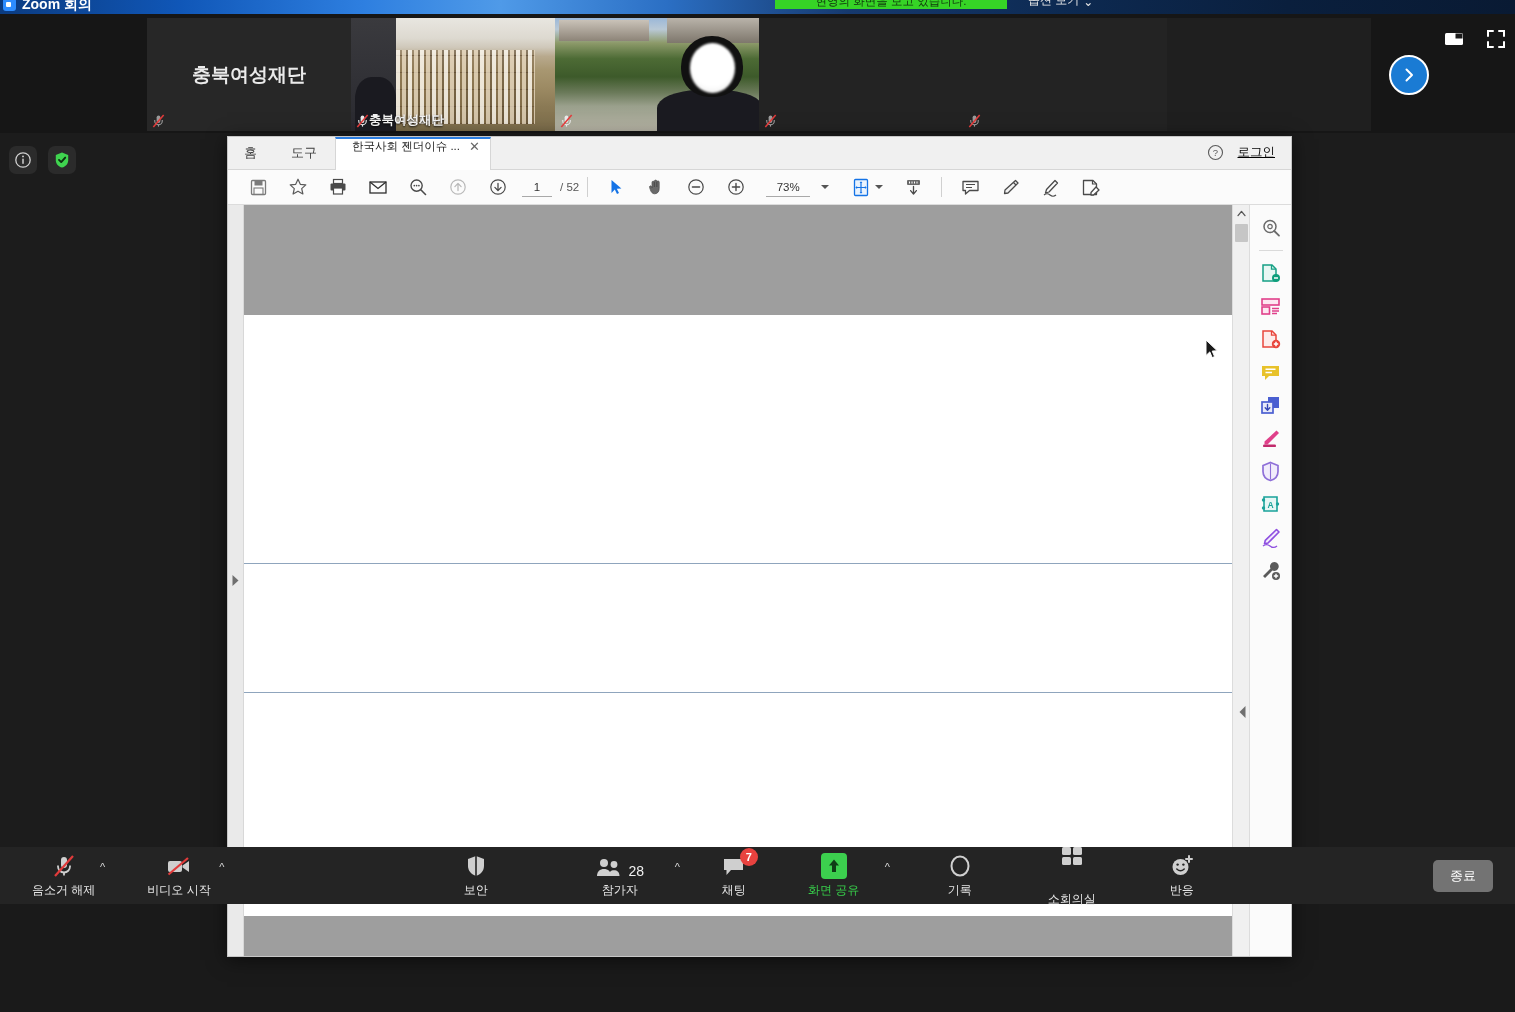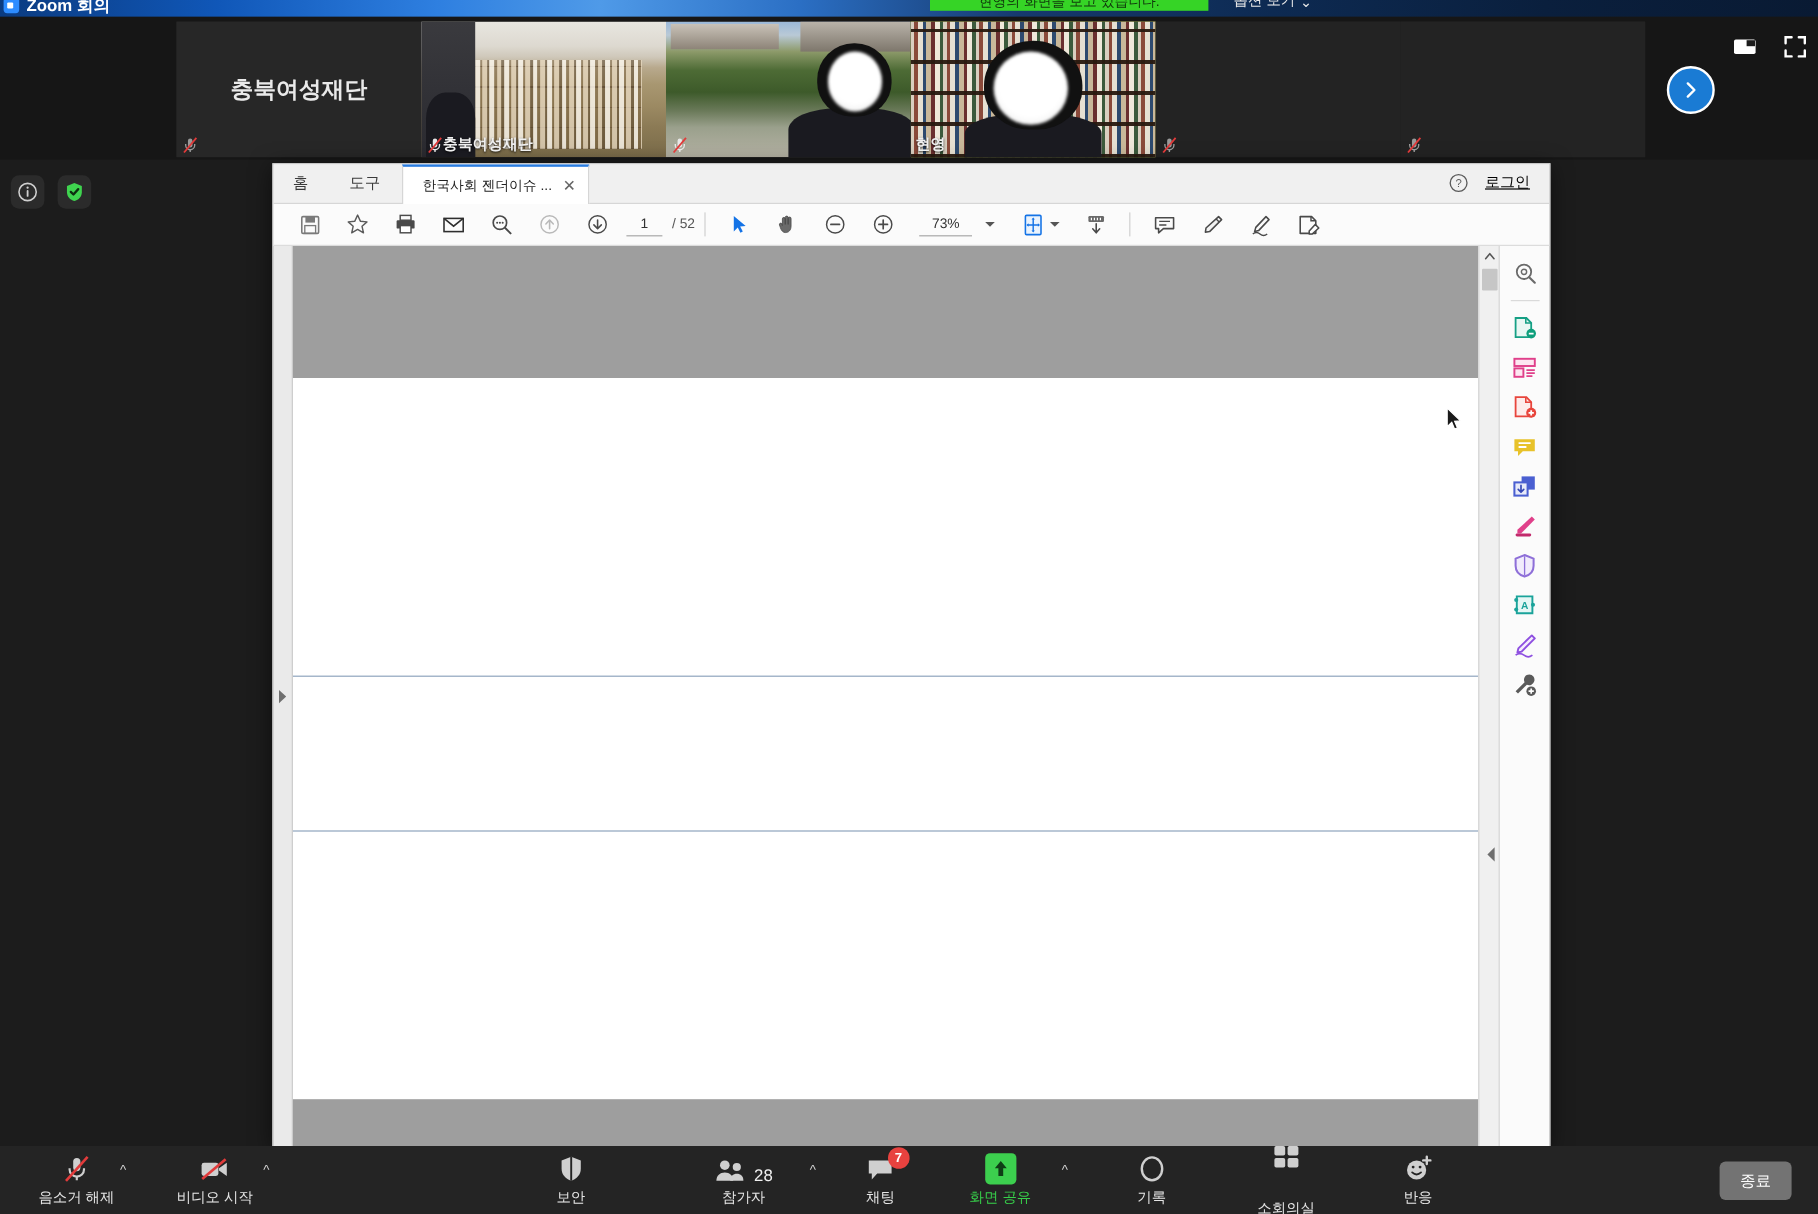--- a/index.html
+++ b/index.html
@@ -3,21 +3,21 @@
 <meta charset="utf-8">
 <title>Zoom Screen Share - Adobe Acrobat Reader DC</title>
 <style>
   * { box-sizing: border-box; margin: 0; padding: 0; }
   html, body {
     width: 1515px; height: 1012px;
     overflow: hidden;
     font-family: "Liberation Sans", "DejaVu Sans", sans-serif;
     background: #1a1a1a;
   }
-  #root { position: relative; width: 1515px; height: 1012px; background: #1c1c1c; border-radius: 21px; }
+  #root { position: relative; width: 1515px; height: 904px; background: #1c1c1c; border-radius: 21px; }
 
   
   .zoom-titlebar {
     position: absolute; left: 0; top: 0; width: 1515px; height: 14px;
     background: linear-gradient(90deg,#0b3b80 0%,#1057b8 12%,#2e7fe0 24%,#4f9ae8 33%,#2b6fc4 44%,#16396e 56%,#0d2a52 70%,#0a1f3d 85%,#091a33 100%);
     overflow: hidden;
   }
   .zoom-titlebar-text {
     position: absolute; left: 22px; top: -4px;
     color: #ffffff; font-size: 14px; font-weight: 600; white-space: nowrap;
@@ -172,21 +172,21 @@
     height:33px; background:#f0f0f0; display:flex; align-items:flex-end;
     border-bottom:1px solid #d6d6d6; flex:none; position:relative;
   }
   .ac-tab-home { width:45px; height:33px; display:flex; align-items:center; justify-content:center;
      font-size:13px; color:#3a3a3a; cursor:pointer;}
   .ac-tab-tools { width:62px; height:33px; display:flex; align-items:center; justify-content:center;
      font-size:13px; color:#3a3a3a; cursor:pointer;}
   .ac-tab-doc {
     height:33px; background:#ffffff; border-top:2px solid #2a7de1;
     border-left:1px solid #d6d6d6; border-right:1px solid #d6d6d6;
-    display:flex; align-items:center; gap:9px; padding:0 10px 0 16px;
+    display:flex; align-items:flex-start; gap:9px; padding:0 10px 0 16px;
     font-size:11.5px; color:#222; cursor:pointer; margin-bottom:-1px;
   }
   .ac-tab-close { font-size:13px; color:#666; cursor:pointer; }
   .ac-tab-right { margin-left:auto; display:flex; align-items:center; gap:14px; padding-right:16px; height:33px;}
   .ac-login { font-size:12.5px; color:#000000; text-decoration:underline; cursor:pointer;}
 
   .ac-toolbar {
     height:35px; background:#fbfbfb; border-bottom:1px solid #dcdcdc;
     display:flex; align-items:center; padding-left:10px; gap:0px; flex:none;
   }
@@ -309,27 +309,20 @@
         <div class="person-head" style="left:62%;top:16%;width:30%;height:54%;"></div>
         <div class="person-face" style="left:66%;top:22%;width:22%;height:44%;"></div>
         <svg class="mic-off" viewBox="0 0 16 16">
           <path d="M8 2a2 2 0 0 0-2 2v4a2 2 0 0 0 4 0V4a2 2 0 0 0-2-2z" fill="#e8e8e8"></path>
           <path d="M4 7v1a4 4 0 0 0 8 0V7" stroke="#e8e8e8" stroke-width="1.2" fill="none"></path>
           <path d="M8 12v2" stroke="#e8e8e8" stroke-width="1.2"></path>
           <path d="M2.5 14.5 L13.5 1.5" stroke="#e23a3a" stroke-width="1.6"></path>
         </svg>
       </div>
 
-      <div class="tile t4 active-border">
-        <div class="bg-books"></div>
-        <div class="person-body" style="left:22%;top:68%;width:56%;height:36%;"></div>
-        <div class="person-head" style="left:30%;top:14%;width:40%;height:66%;"></div>
-        <div class="person-face" style="left:34%;top:22%;width:30%;height:54%;"></div>
-        <div class="tile-label" style="left:4px;">현영</div>
-      </div>
 
       <div class="tile t5">
         <svg class="mic-off" viewBox="0 0 16 16">
           <path d="M8 2a2 2 0 0 0-2 2v4a2 2 0 0 0 4 0V4a2 2 0 0 0-2-2z" fill="#9a9a9a"></path>
           <path d="M4 7v1a4 4 0 0 0 8 0V7" stroke="#9a9a9a" stroke-width="1.2" fill="none"></path>
           <path d="M8 12v2" stroke="#9a9a9a" stroke-width="1.2"></path>
           <path d="M2.5 14.5 L13.5 1.5" stroke="#e23a3a" stroke-width="1.6"></path>
         </svg>
       </div>
 

